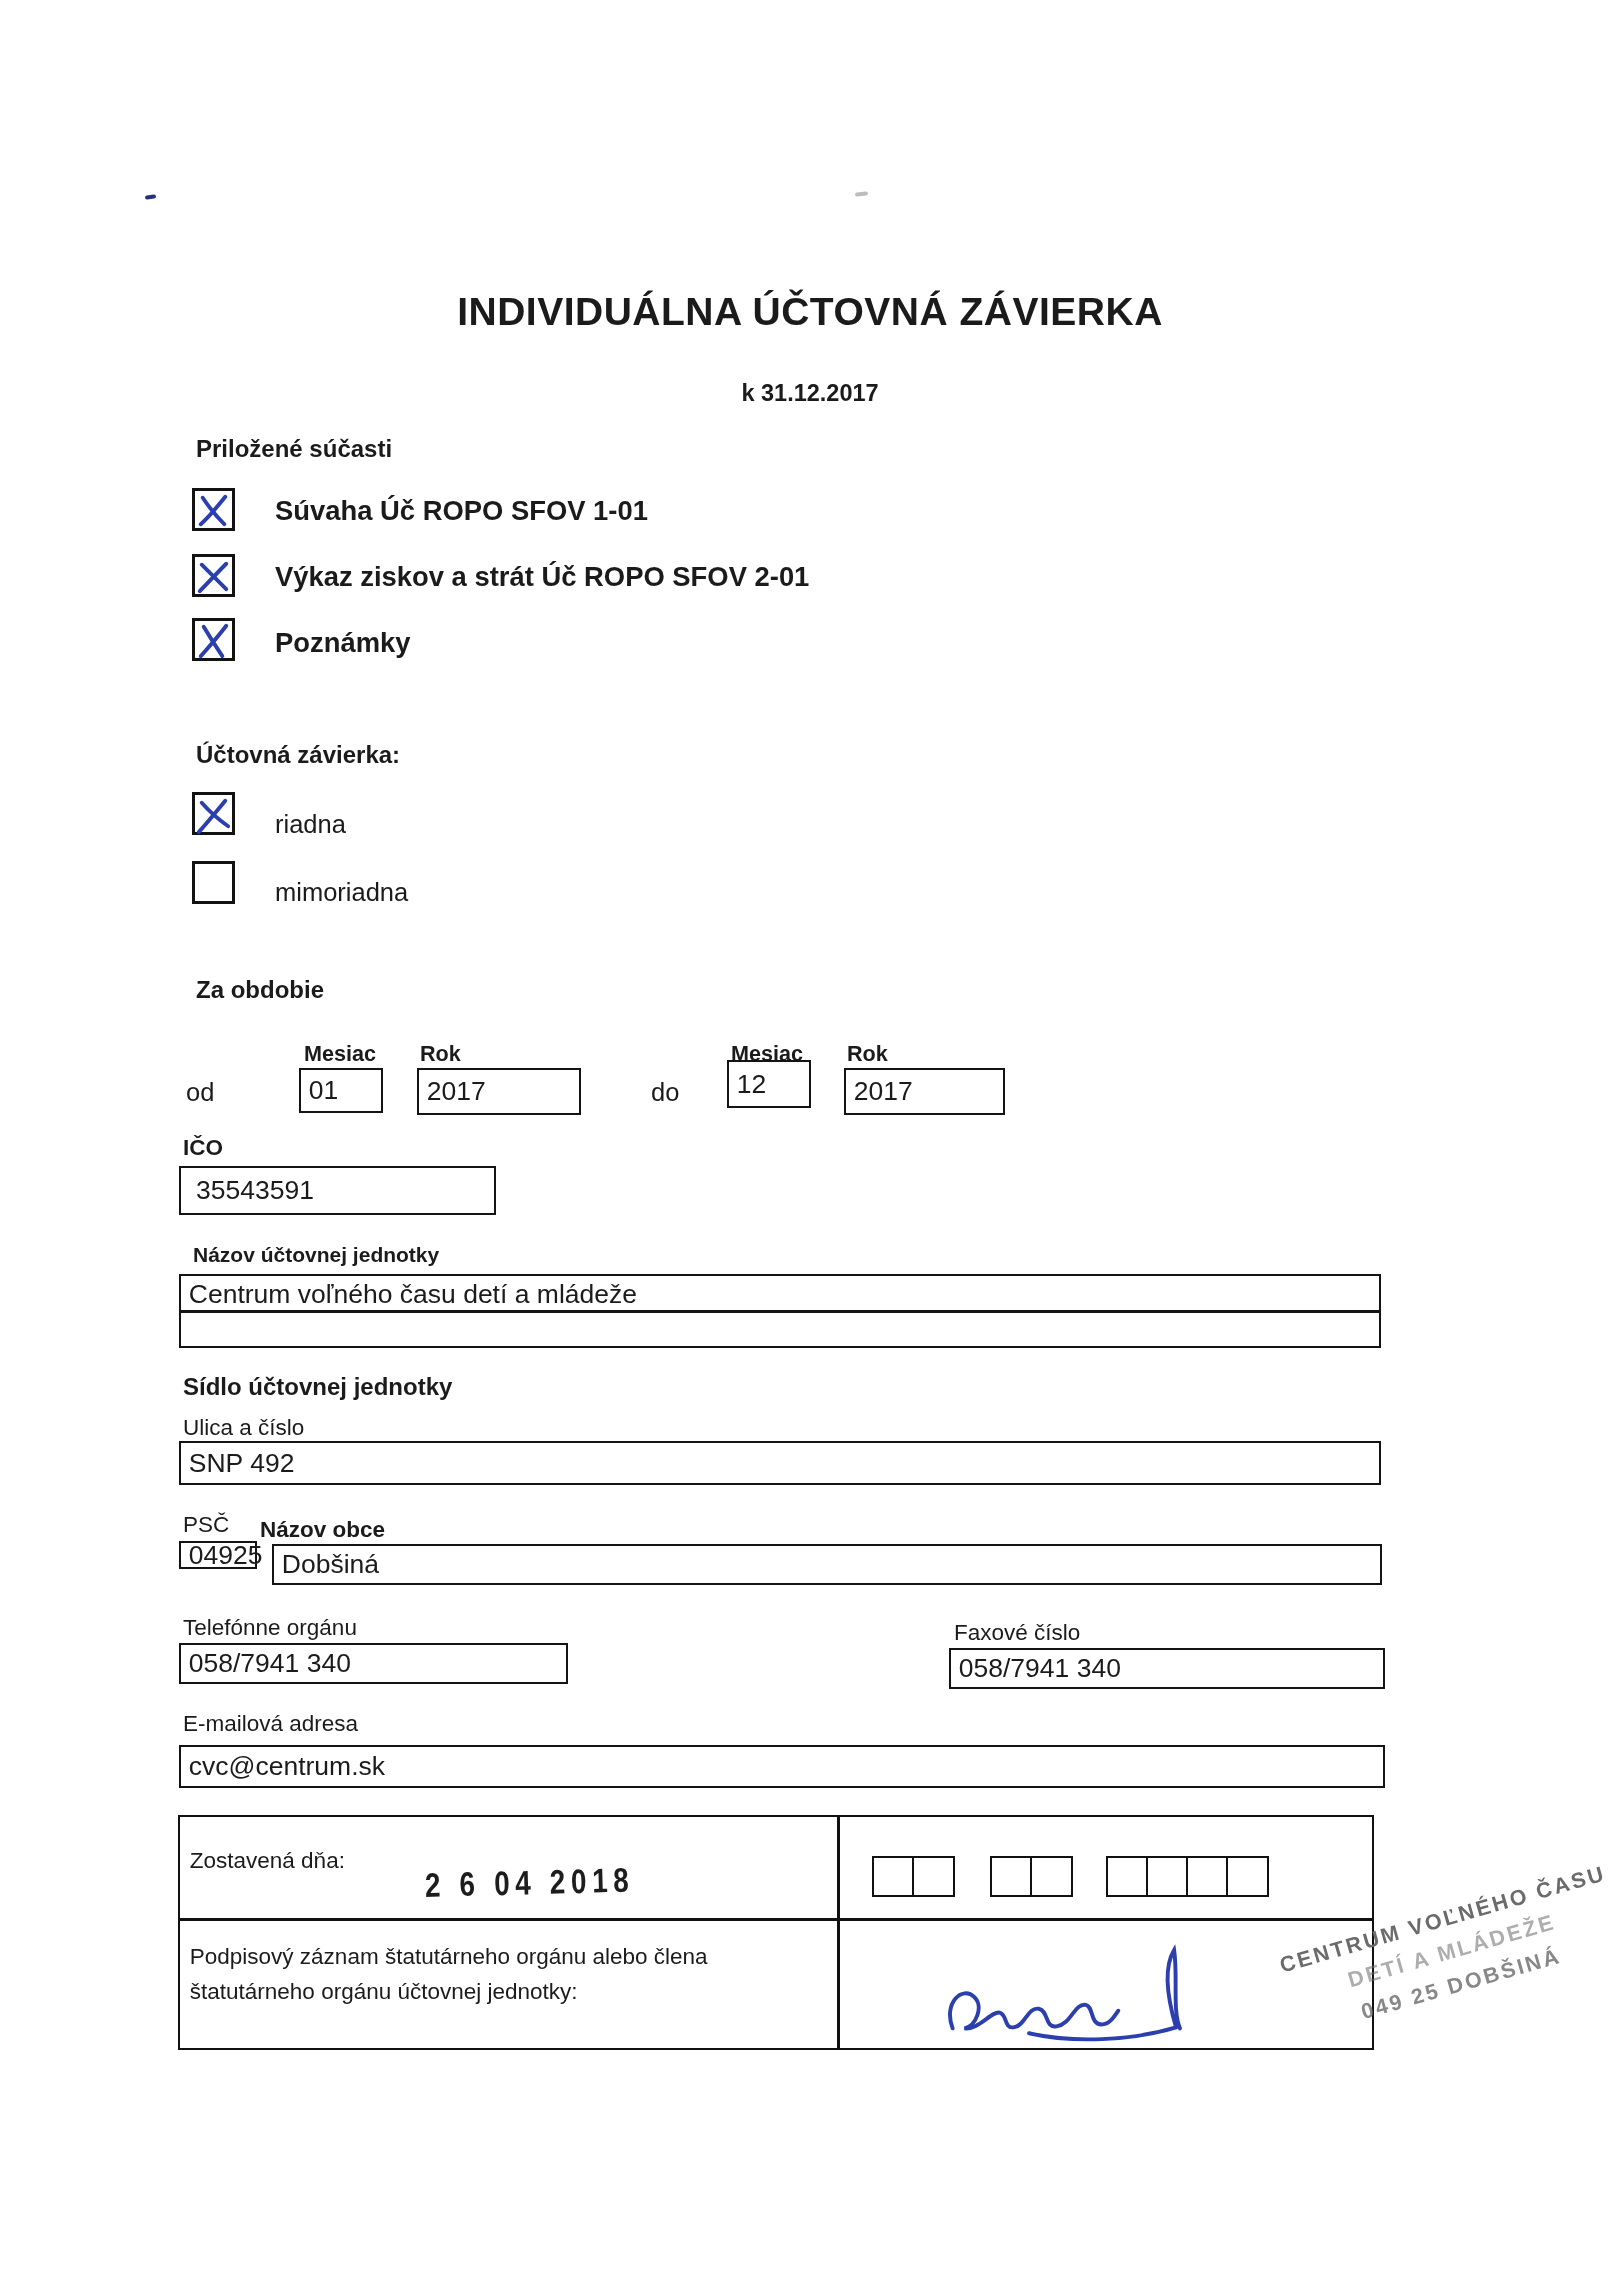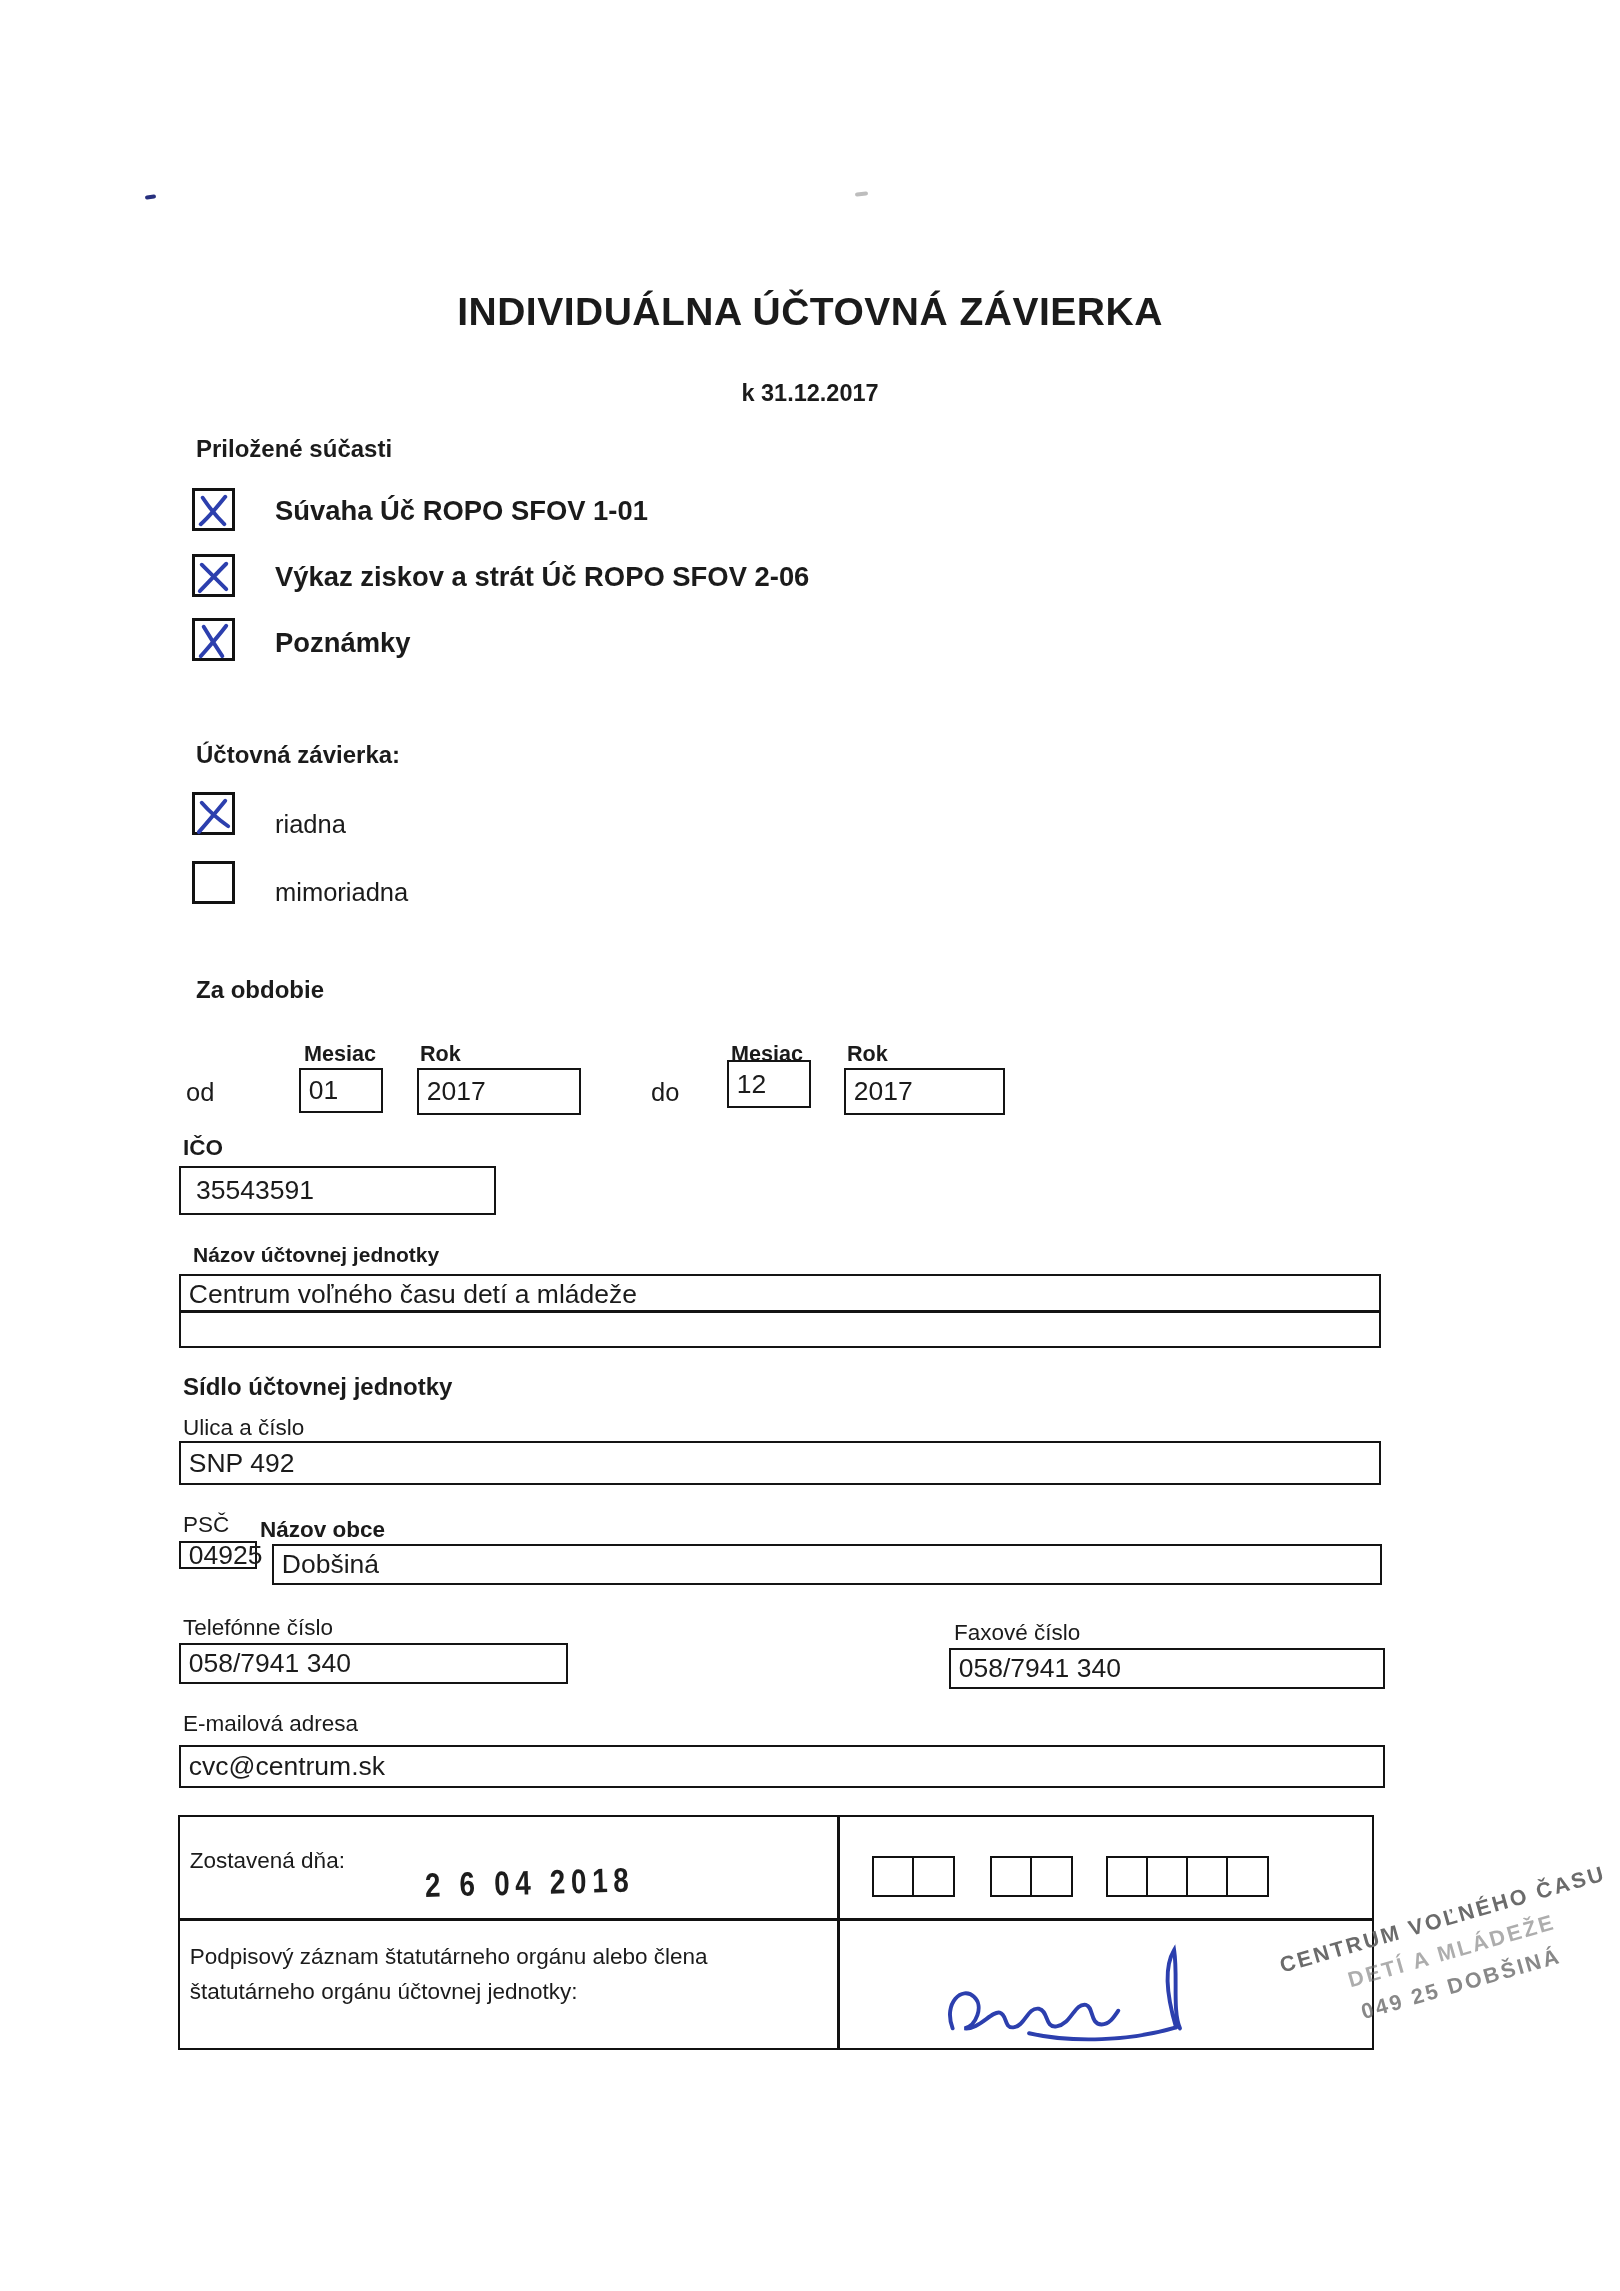--- a/index.html
+++ b/index.html
@@ -98,21 +98,21 @@
     </svg>
   </div>
   <div class="abs cb-label-bold" style="left:275px;top:495px;">Súvaha Úč ROPO SFOV 1-01</div>
 
   <div class="abs cb" style="left:192px;top:554px;">
     <svg width="49" height="49" viewBox="0 0 50 50">
       <path d="M13 14 C21 22,30 31,38 39" stroke="#2c3fae" stroke-width="4" fill="none" stroke-linecap="round"></path>
       <path d="M38 13 C28 23,19 33,11 41" stroke="#2c3fae" stroke-width="4" fill="none" stroke-linecap="round"></path>
     </svg>
   </div>
-  <div class="abs cb-label-bold" style="left:275px;top:561px;">Výkaz ziskov a strát Úč ROPO SFOV 2-06</div>
+  <div class="abs cb-label-bold" style="left:275px;top:561px;">Výkaz ziskov a strát Úč ROPO SFOV 2-01</div>
 
   <div class="abs cb" style="left:192px;top:618px;">
     <svg width="49" height="49" viewBox="0 0 50 50">
       <path d="M15 12 C21 22,28 33,34 42" stroke="#2c3fae" stroke-width="4" fill="none" stroke-linecap="round"></path>
       <path d="M38 11 C29 23,19 34,12 42" stroke="#2c3fae" stroke-width="4" fill="none" stroke-linecap="round"></path>
     </svg>
   </div>
   <div class="abs cb-label-bold" style="left:275px;top:627px;">Poznámky</div>
 
   <div class="abs heading" style="left:196px;top:741px;">Účtovná závierka:</div>
@@ -153,21 +153,21 @@
 
   <div class="abs heading" style="left:183px;top:1373px;">Sídlo účtovnej jednotky</div>
   <div class="abs field-label" style="left:183px;top:1415px;">Ulica a číslo</div>
   <div class="abs fbox" style="left:179px;top:1441px;width:1202px;height:44px;">SNP 492</div>
 
   <div class="abs field-label" style="left:183px;top:1512px;">PSČ</div>
   <div class="abs field-label" style="left:260px;top:1517px;font-weight:bold;">Názov obce</div>
   <div class="abs fbox" style="left:179px;top:1541px;width:78px;height:28px;">04925</div>
   <div class="abs fbox" style="left:272px;top:1544px;width:1110px;height:41px;">Dobšiná</div>
 
-  <div class="abs field-label" style="left:183px;top:1615px;">Telefónne číslo</div>
+  <div class="abs field-label" style="left:183px;top:1615px;">Telefónne orgánu</div>
   <div class="abs fbox" style="left:179px;top:1643px;width:389px;height:41px;">058/7941 340</div>
 
   <div class="abs field-label" style="left:954px;top:1620px;">Faxové číslo</div>
   <div class="abs fbox" style="left:949px;top:1648px;width:436px;height:41px;">058/7941 340</div>
 
   <div class="abs field-label" style="left:183px;top:1711px;">E-mailová adresa</div>
   <div class="abs fbox" style="left:179px;top:1745px;width:1206px;height:43px;">cvc@centrum.sk</div>
 
   <div class="abs tbl" style="left:178px;top:1815px;width:1196px;height:235px;">
     <div class="vline" style="left:657px;"></div>

